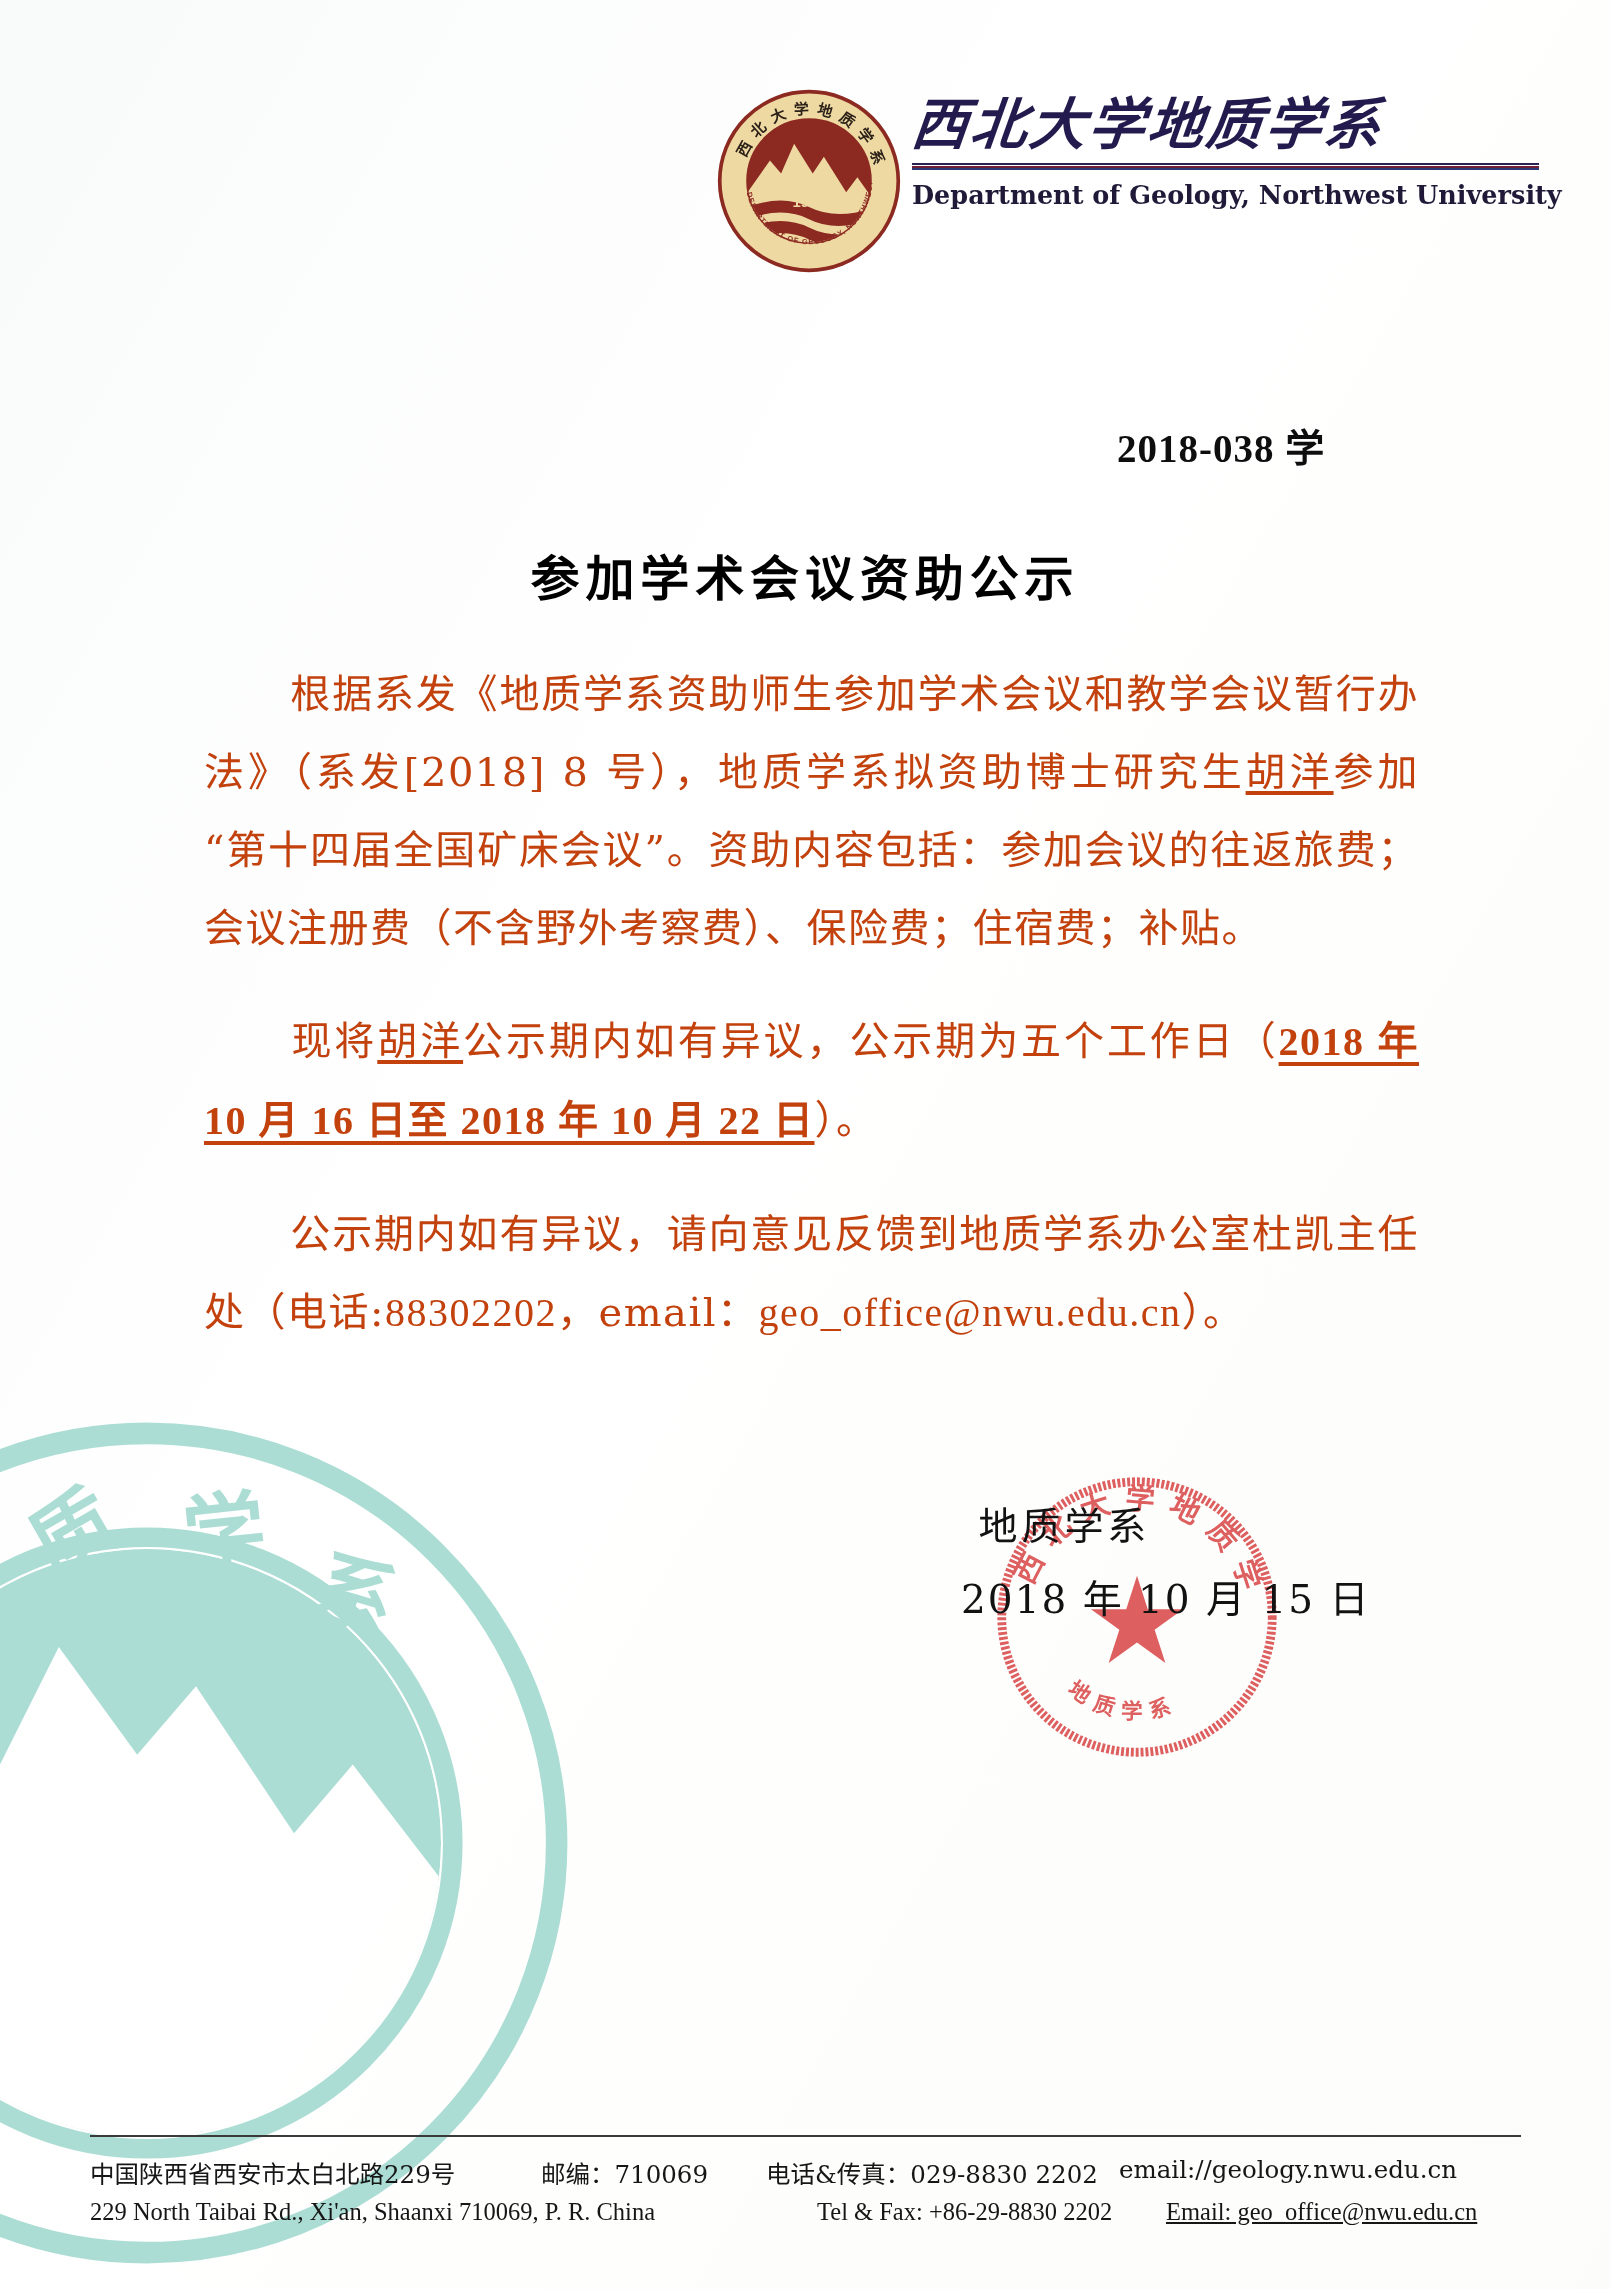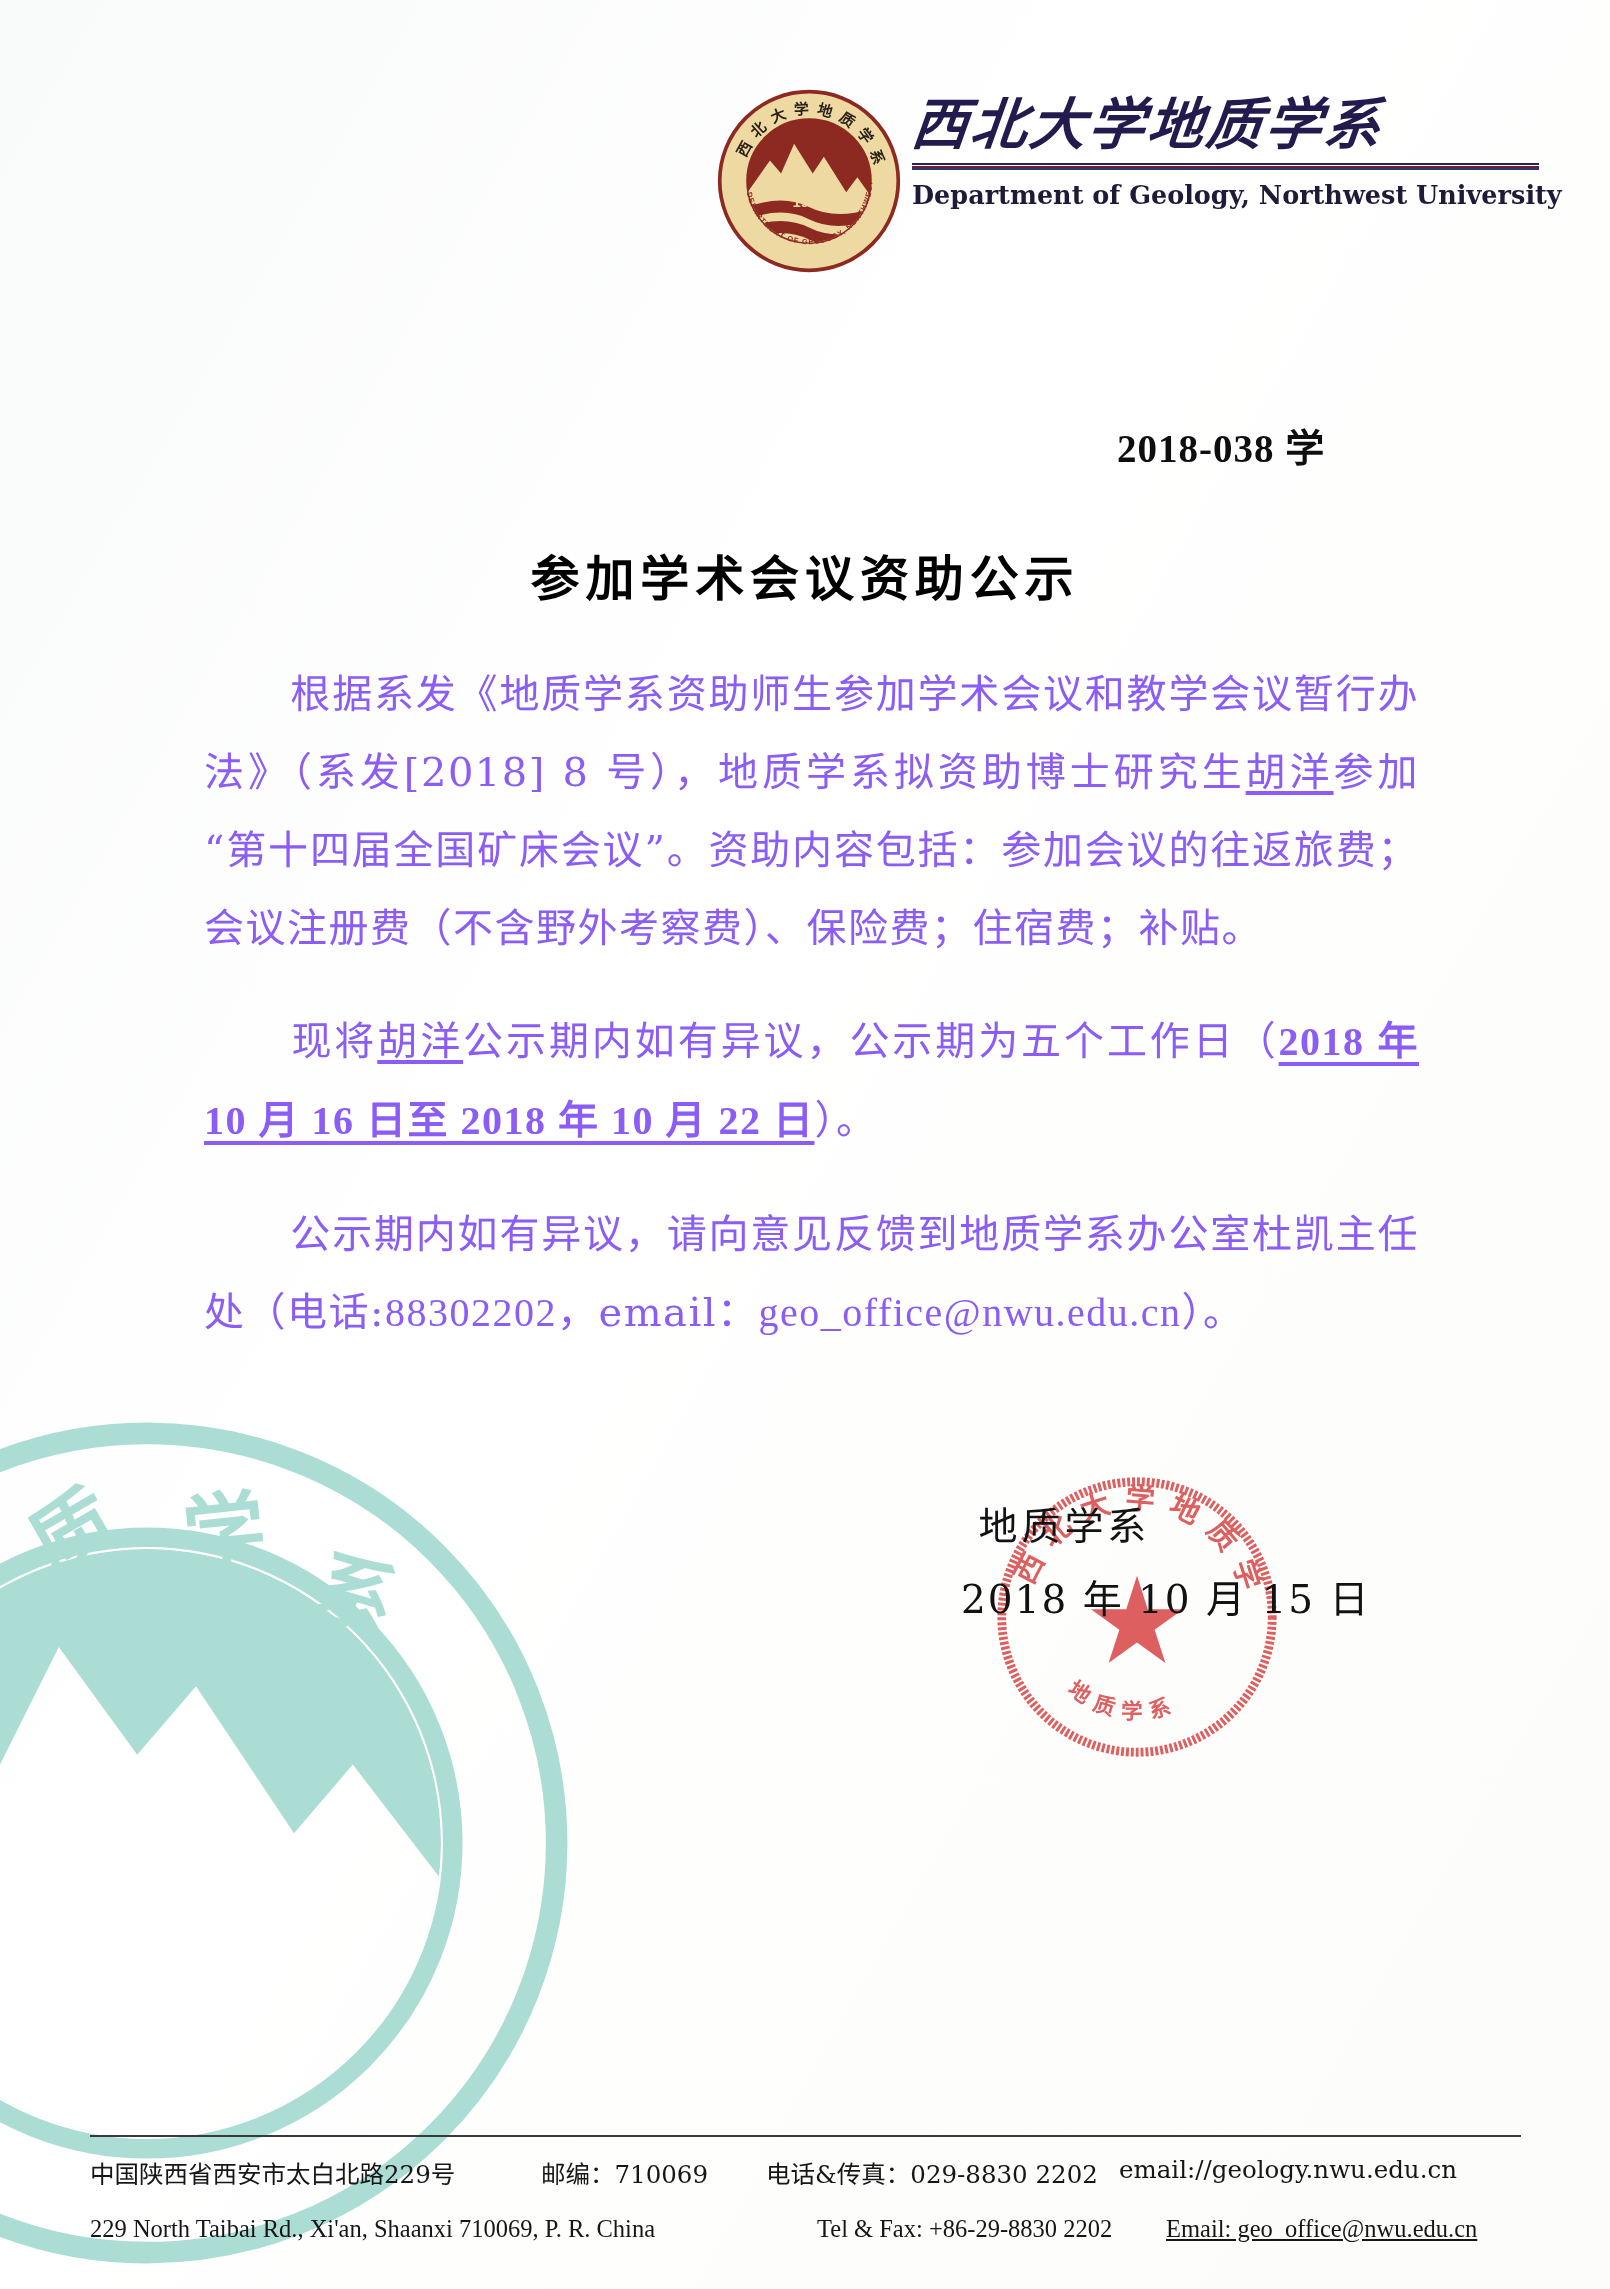--- a/index.html
+++ b/index.html
@@ -126,21 +126,21 @@
     left: 204px;
     top: 655px;
     width: 1215px;
   }
   .para {
     font-size: 40px;
     line-height: 78px;
     letter-spacing: 1.5px;
     text-align: justify;
     text-justify: inter-ideograph;
-    color: #8b5cf6;
+    color: #c2410c;
     margin: 0 0 35px 0;
     font-family: "DejaVu Serif", serif;
   }
   .para .indent { display: inline-block; width: 86px; }
   .u { text-decoration: underline; text-underline-offset: 4.9px; }
   .bu { font-weight: 700; text-decoration: underline; text-underline-offset: 6.9px; }
   .latin { font-family: "Liberation Serif", "DejaVu Serif", serif; }
 
   
   .sign-block {
@@ -182,21 +182,21 @@
     height: 2px;
     background: #3a3a3a;
   }
   .footer-row {
     display: flex;
     align-items: flex-start;
     margin-top: 17.6px;
     white-space: nowrap;
   }
   .footer-row.cn { font-size: 24.5px; letter-spacing: 0px; font-family: "DejaVu Serif", serif; }
-  .footer-row.en { font-size: 24.5px; margin-top: 25px; font-family: "Liberation Serif", "DejaVu Serif", serif; }
+  .footer-row.en { font-size: 24.5px; margin-top: 8px; font-family: "Liberation Serif", "DejaVu Serif", serif; }
   .fc1 { width: 451px; }
   .fc2 { width: 225px; }
   .fc3 { width: 353px; }
   .fc4 { width: 392px; }
   .fe1 { width: 727px; }
   .fe2 { width: 349px; }
   .fe3 { width: 353px; text-decoration: underline; }
 </style>
 </head>
 <body>

